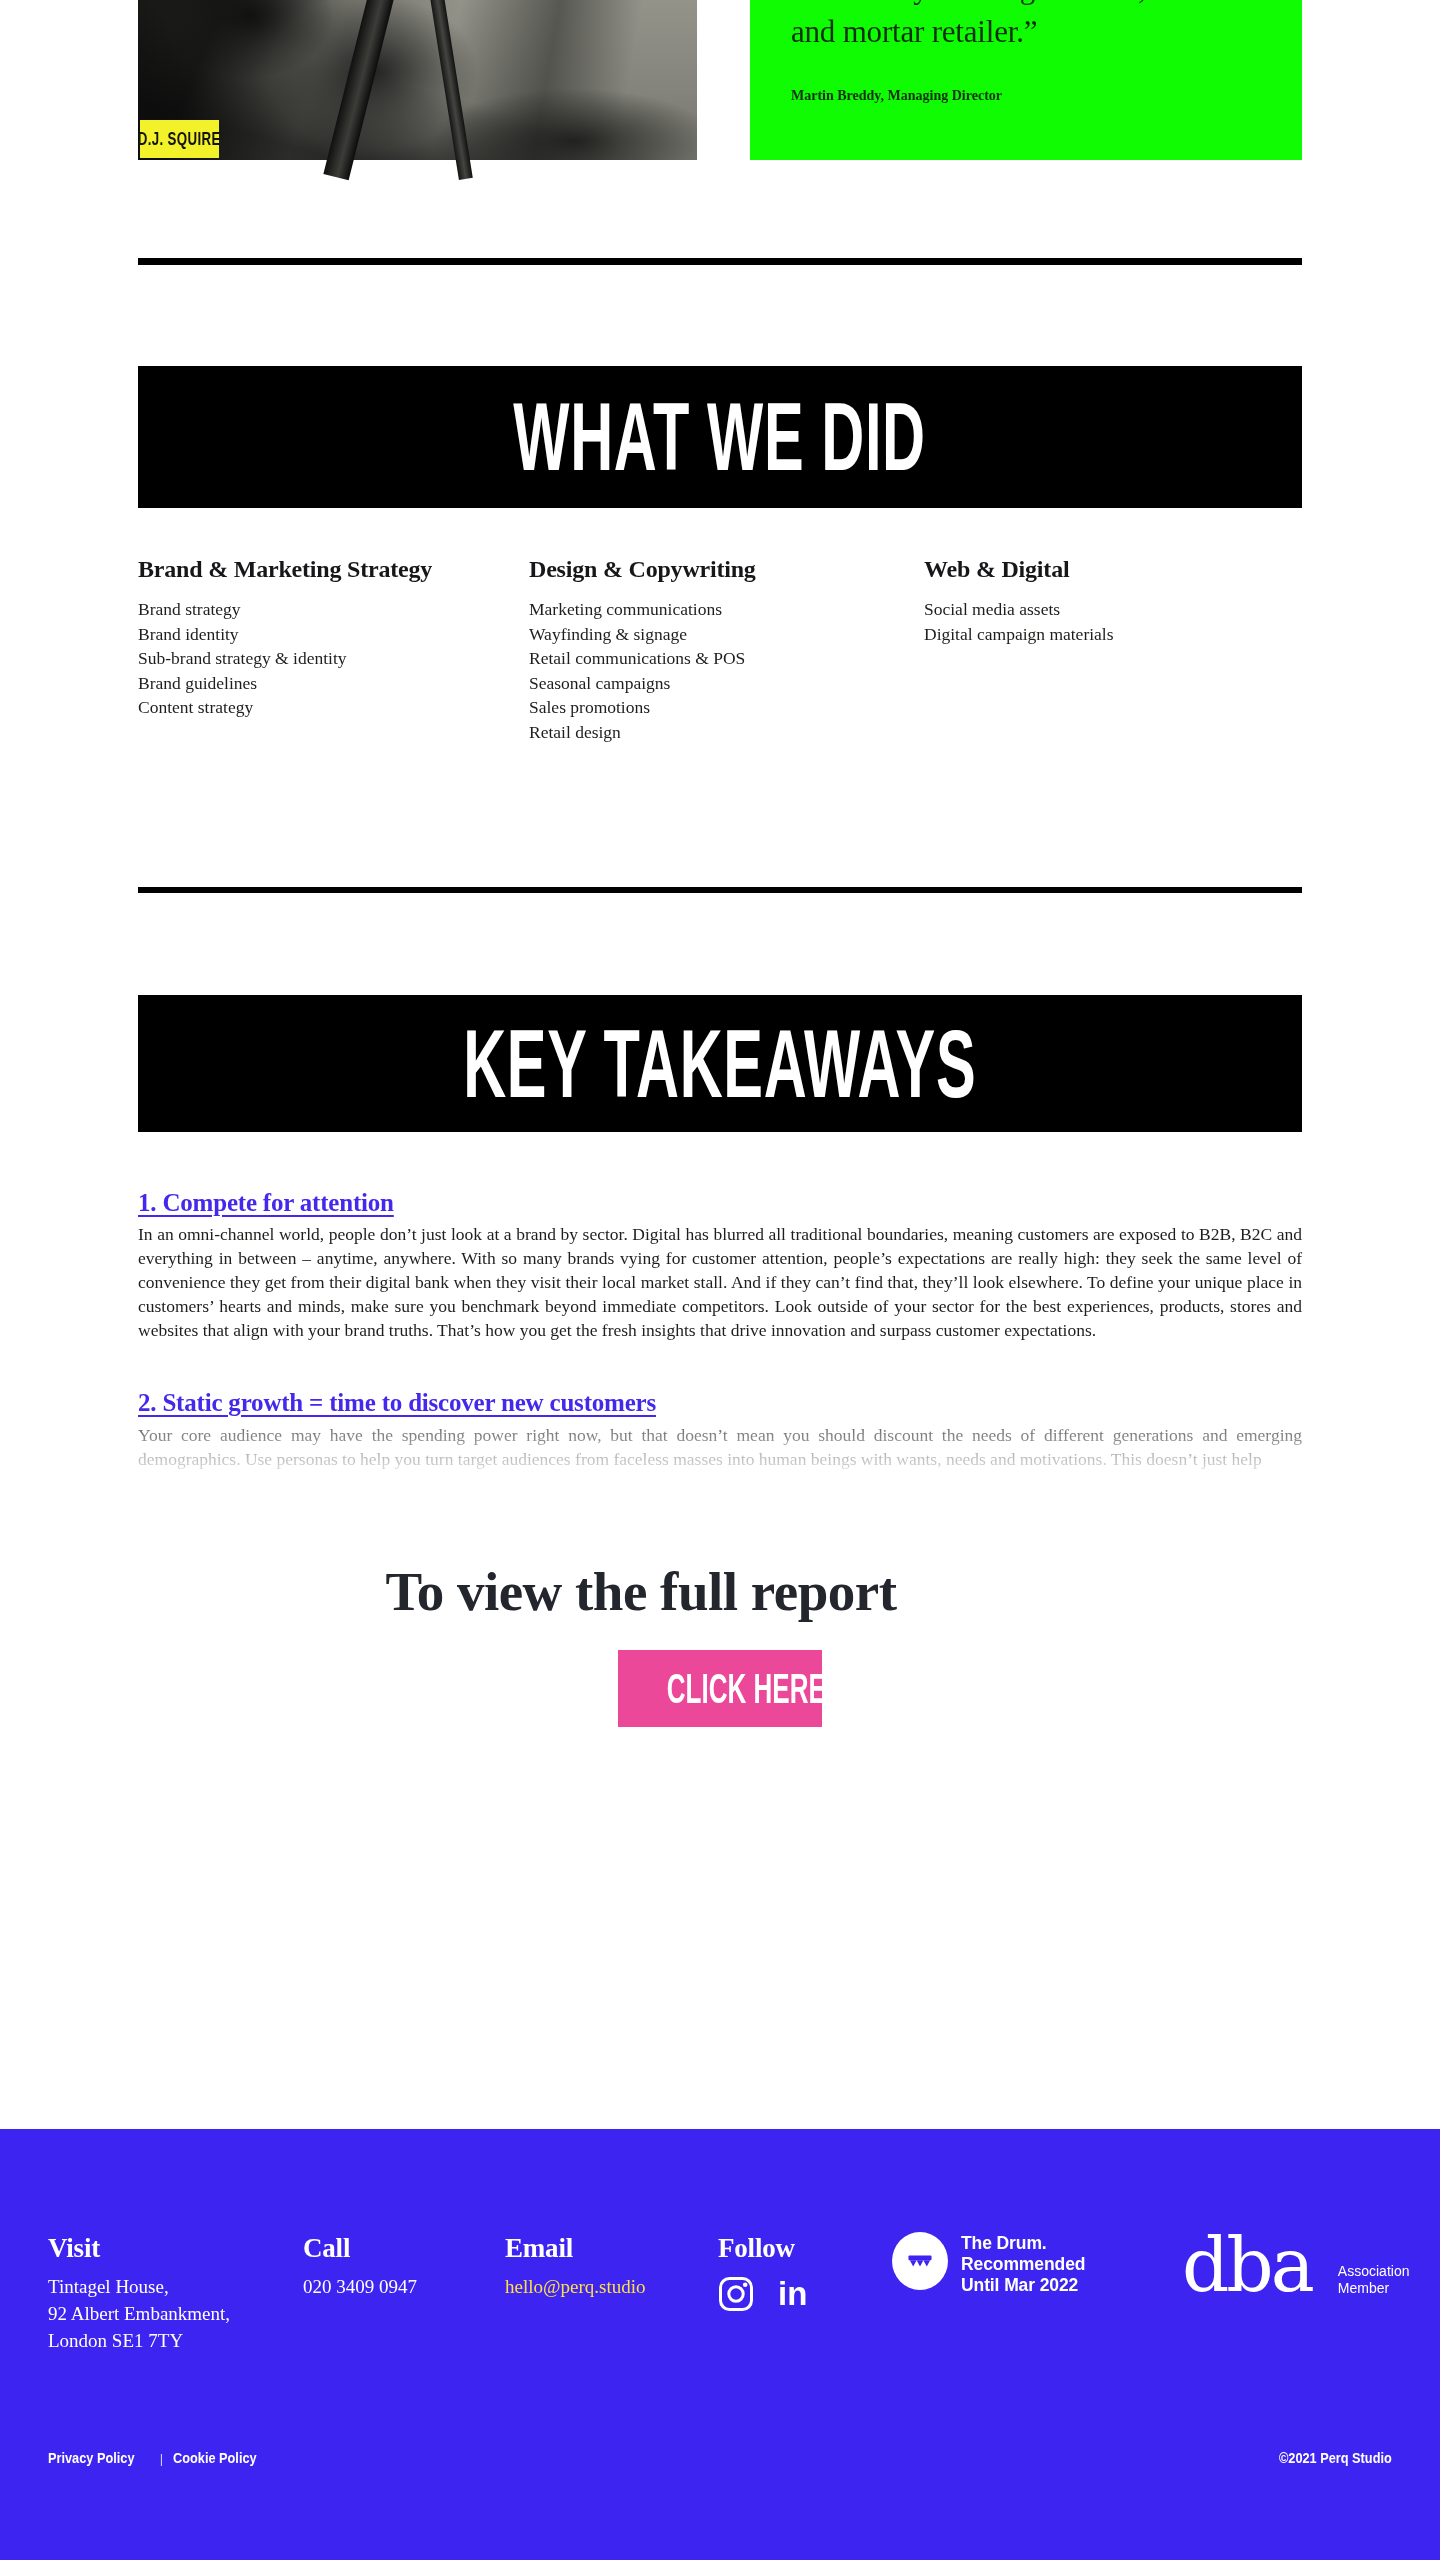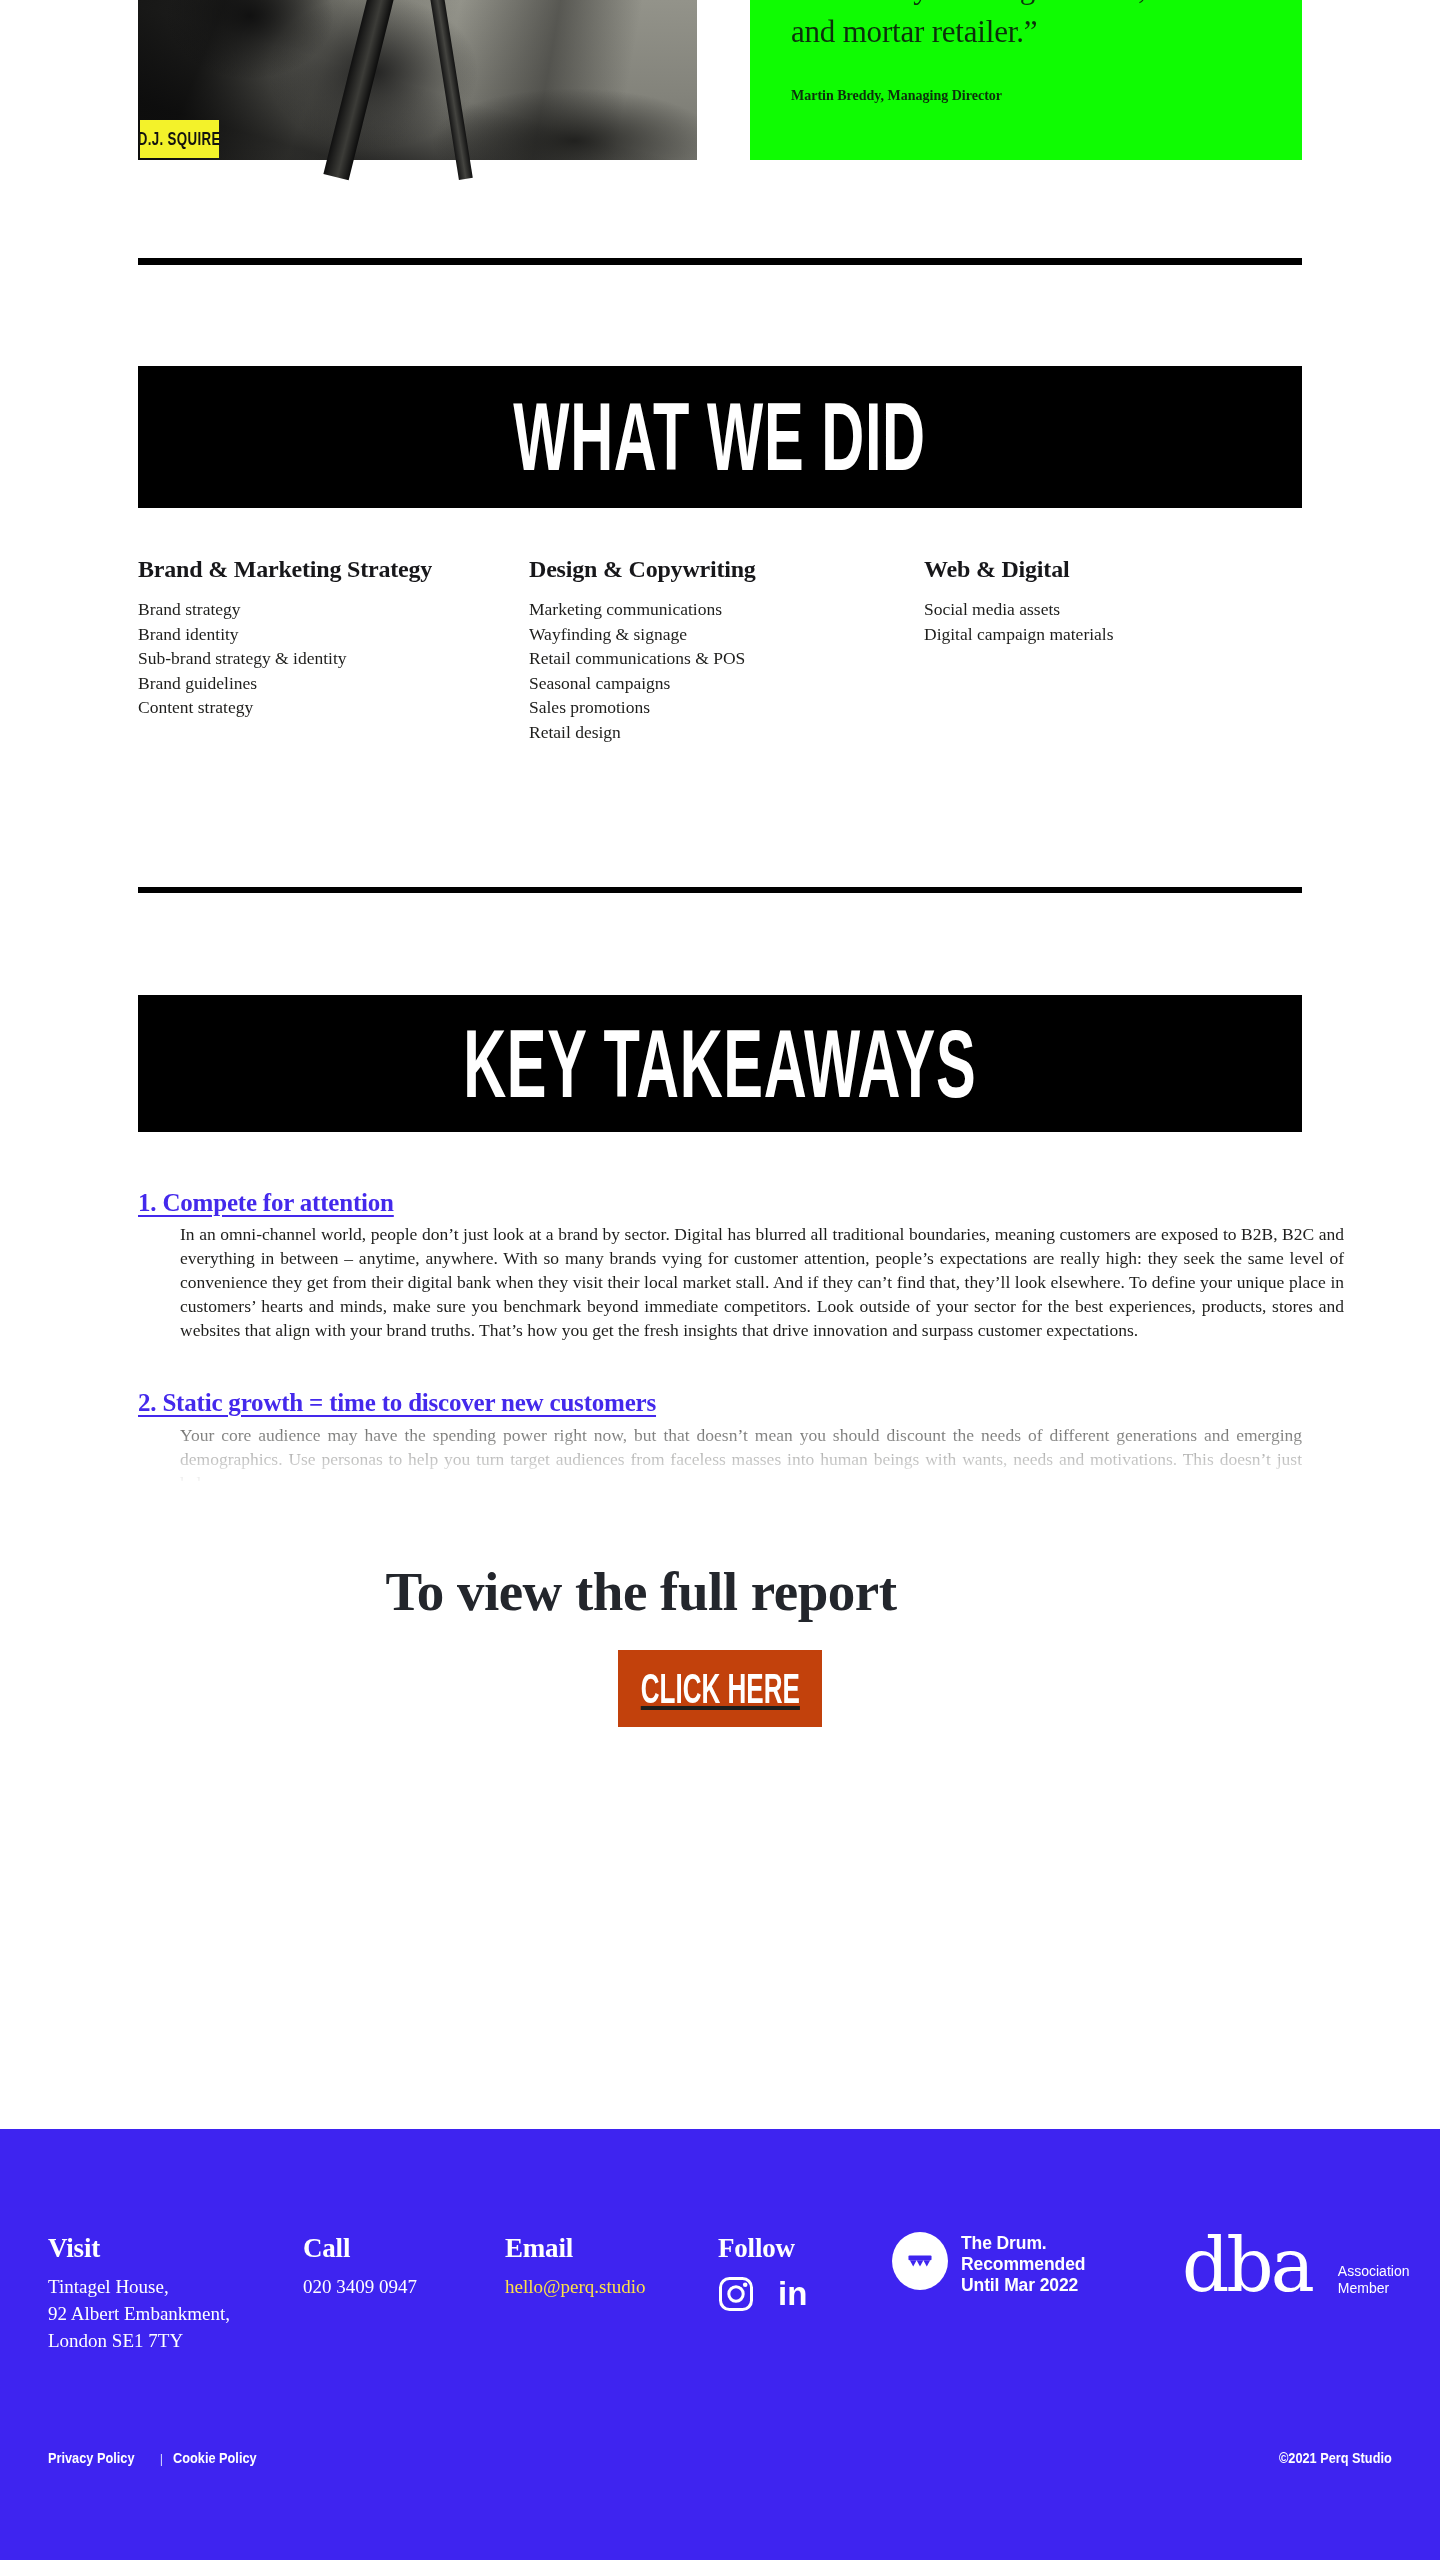--- a/index.html
+++ b/index.html
@@ -47,32 +47,32 @@
   .svc-col.c1 { left:138px; } .svc-col.c2 { left:529px; } .svc-col.c3 { left:924px; }
   .svc-title { font-size:24px; font-weight:bold; color:#17171a; letter-spacing:-.2px; }
   .svc-list { list-style:none; margin-top:14px; }
   .svc-list li { font-size:17.5px; line-height:24.5px; color:#1e1e1c; }
 
   
   .takeaway-h { position:absolute; left:138px; font-size:25px; font-weight:bold; color:#4429ec;
     text-decoration:underline; text-decoration-thickness:2px; text-underline-offset:4px; letter-spacing:-.2px; cursor:pointer; }
   .tk1 { top:1189px; } .tk2 { top:1389px; }
   .takeaway-p { position:absolute; left:138px; width:1164px; font-size:17.5px; line-height:24px;
-    text-align:justify; color:#1e1e1c;margin-left:42px; }
+    text-align:justify; color:#1e1e1c; }
   .p1 { top:1222px; }
   .fade-wrap { position:absolute; left:138px; top:1423px; width:1164px; height:58px; overflow:hidden; }
   .fade-wrap .takeaway-p { position:static; width:auto; color:#3c3c3a; }
   .fade-wrap::after { content:""; position:absolute; inset:0;
     background:linear-gradient(180deg, rgba(255,255,255,.18) 0%, rgba(255,255,255,.55) 45%, rgba(255,255,255,.95) 100%); }
 
   
   .cta-heading { position:absolute; left:0; top:1560px; width:1282px; text-align:center;
     font-size:55px; font-weight:bold; color:#23262c; letter-spacing:-.5px; }
-  .cta-button { position:absolute; left:618px; top:1650px; width:204px; height:77px; background:#c2410c;
-    border:none; display:flex; align-items:center; justify-content:center; cursor:pointer;text-decoration:underline; }
+  .cta-button { position:absolute; left:618px; top:1650px; width:204px; height:77px; background:#ec4899;
+    border:none; display:flex; align-items:center; justify-content:flex-start; cursor:pointer; }
   .cta-button .cond { font-size:42px; color:#fff; }
 
   
   .footer { position:absolute; left:0; top:2129px; width:1440px; height:431px; background:#3e24f0; color:#fff; }
   .f-col { position:absolute; top:104px; }
   .f-visit { left:48px; } .f-call { left:303px; } .f-email { left:505px; } .f-follow { left:718px; }
   .f-title { font-size:27px; font-weight:bold; letter-spacing:-.2px; }
   .f-body { margin-top:9px; font-size:19px; line-height:27px; }
   .f-link { color:#fde047; text-decoration:none; cursor:pointer; }
   .social-row { margin-top:12px; display:flex; align-items:center; gap:24px; }

